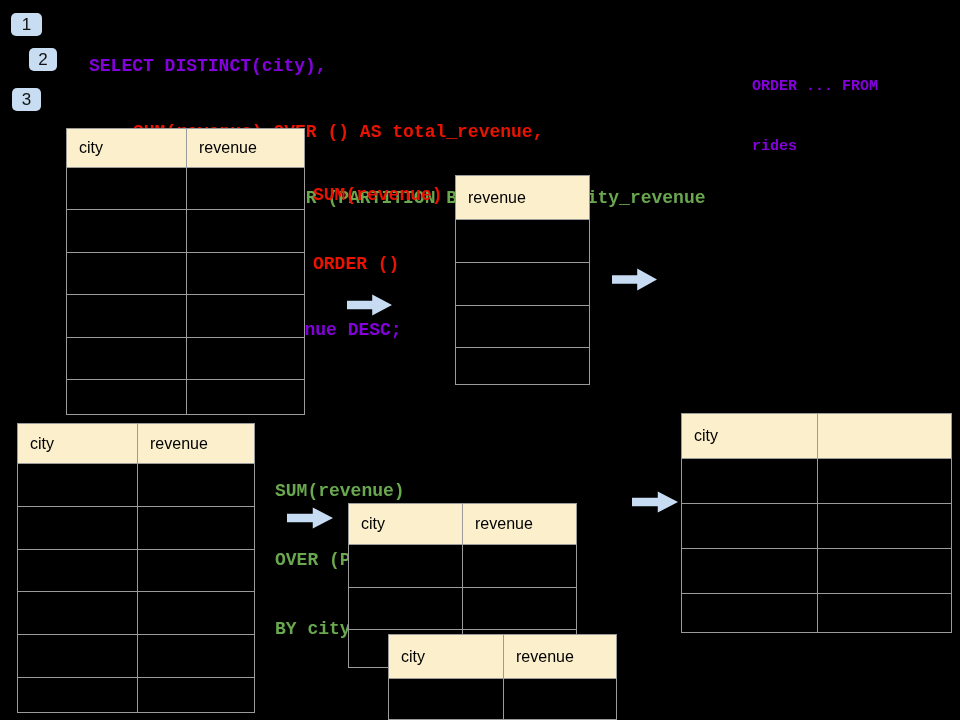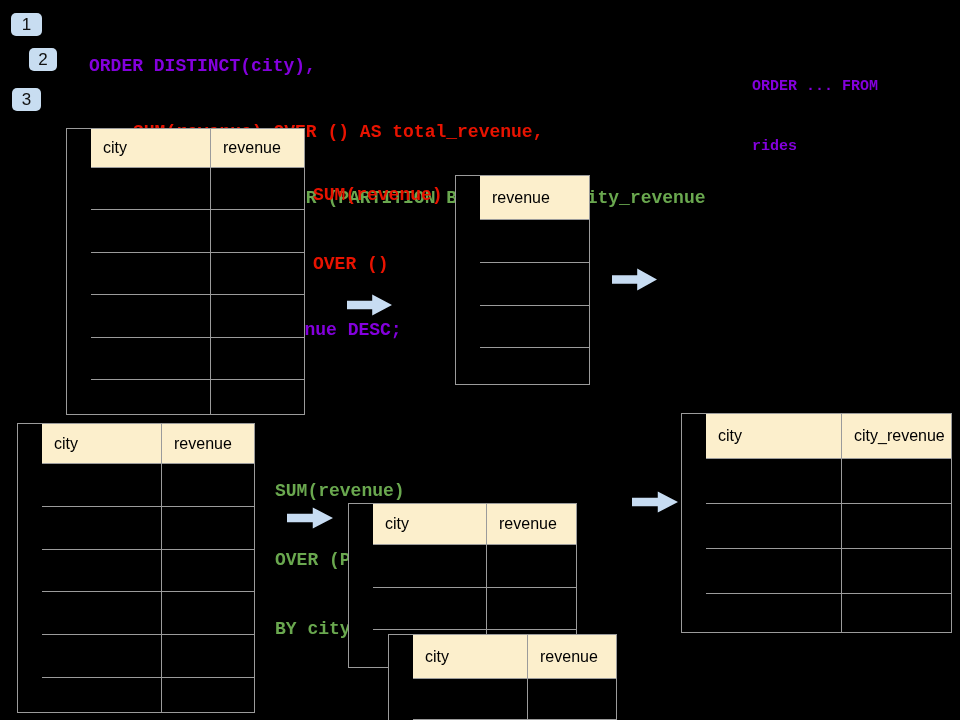--- a/index.html
+++ b/index.html
@@ -42,21 +42,21 @@
     clip-path:polygon(0 31%,56% 31%,56% 2%,100% 50%,56% 98%,56% 69%,0 69%);
   }
   .arrow-1{left:347px;top:294px;width:45px;height:22px;}
   .arrow-2{left:612px;top:268px;width:45px;height:23px;}
   .arrow-3{left:287px;top:507px;width:46px;height:22px;}
   .arrow-4{left:632px;top:491px;width:46px;height:22px;}
 
   
   .tbl{
     position:absolute;background:#000;
-    border:1px solid #9b9b9b;box-sizing:border-box;overflow:hidden;padding-left:24px;
+    border:1px solid #9b9b9b;box-sizing:border-box;overflow:hidden;
   }
   .thead{display:flex;background:#fcefcc;}
   .thead .cell{
     display:flex;align-items:center;padding-left:12px;
     font-size:16px;color:#000;box-sizing:border-box;
   }
   .trow{display:flex;border-top:1px solid #9b9b9b;}
   .cell{box-sizing:border-box;}
   .c1{border-right:1px solid #9b9b9b;}
   .c2{flex:1;border-right:none;}
@@ -92,35 +92,35 @@
   .t-result .trow{height:44px;}
 </style>
 </head>
 <body>
 
 <div class="badge badge-1">1</div>
 <div class="badge badge-2">2</div>
 <div class="badge badge-3">3</div>
 
 <div class="code-main mono">
-  <div class="purple">ORDER DISTINCT(city),</div>
+  <div class="purple">SELECT DISTINCT(city),</div>
   <div class="red ind1">SUM(revenue) OVER () AS total_revenue,</div>
   <div class="green ind1">SUM(revenue) OVER (PARTITION BY city) as city_revenue</div>
   <div class="purple ind2">FROM rides</div>
   <div class="purple ind2">ORDER by city_revenue DESC;</div>
 </div>
 
 <div class="side-note mono">
   <div>ORDER ... FROM</div>
   <div>rides</div>
 </div>
 
 <div class="label-total mono">
   <div>SUM(revenue)</div>
-  <div>OVER ()</div>
+  <div>ORDER ()</div>
 </div>
 
 <div class="label-partition mono">
   <div>SUM(revenue)</div>
   <div>OVER (PARTITION</div>
   <div>BY city)</div>
 </div>
 
 <div class="arrow arrow-1"></div>
 <div class="arrow arrow-2"></div>
@@ -244,21 +244,20 @@
         <div class="cell c1"></div>
         <div class="cell c2"></div>
       </div>
       <div class="trow"></div>
     </div>
 </div>
 
 <div class="tbl t-result">
   <div class="thead">
     <div class="cell c1">city</div>
-    <div class="cell c2">city_revenue</div>
   </div>
   <div>
       <div class="trow">
         <div class="cell c1"></div>
         <div class="cell c2"></div>
       </div>
       <div class="trow">
         <div class="cell c1"></div>
         <div class="cell c2"></div>
       </div>

